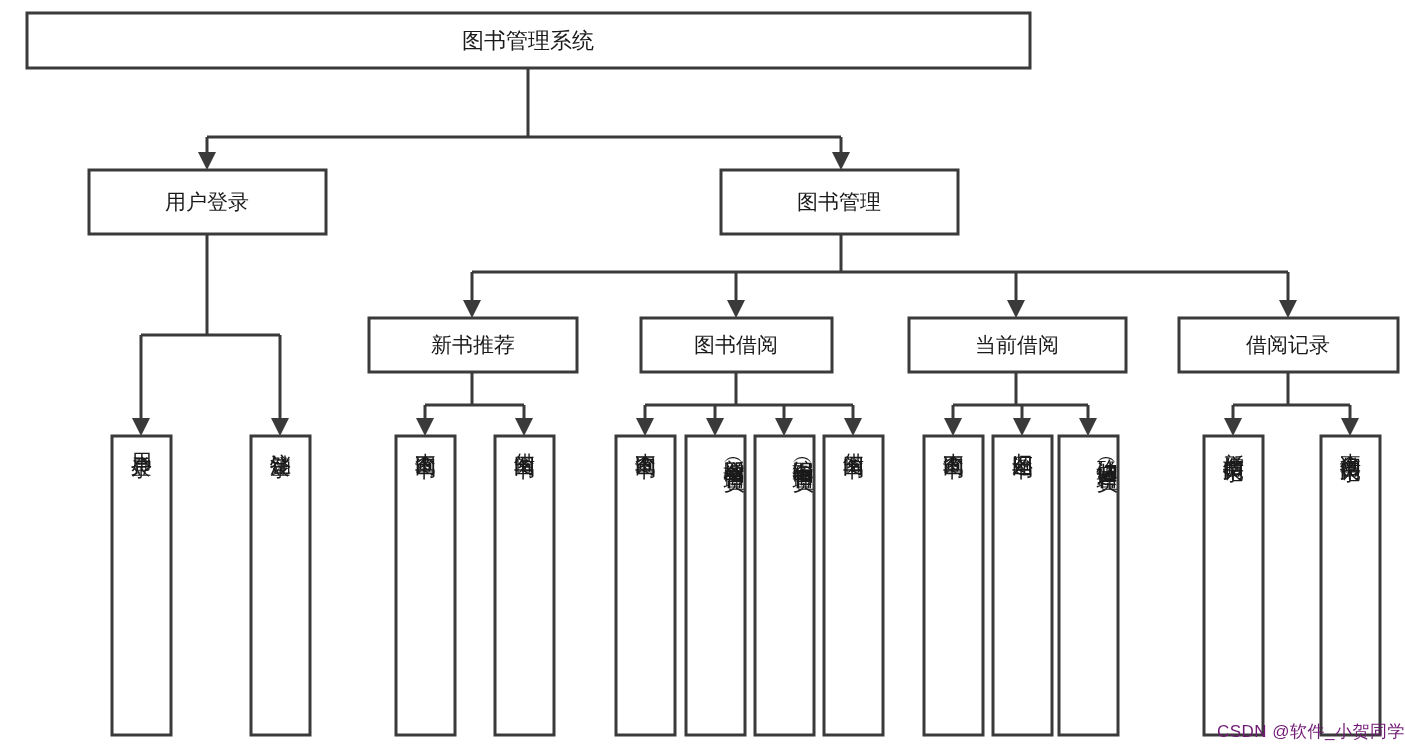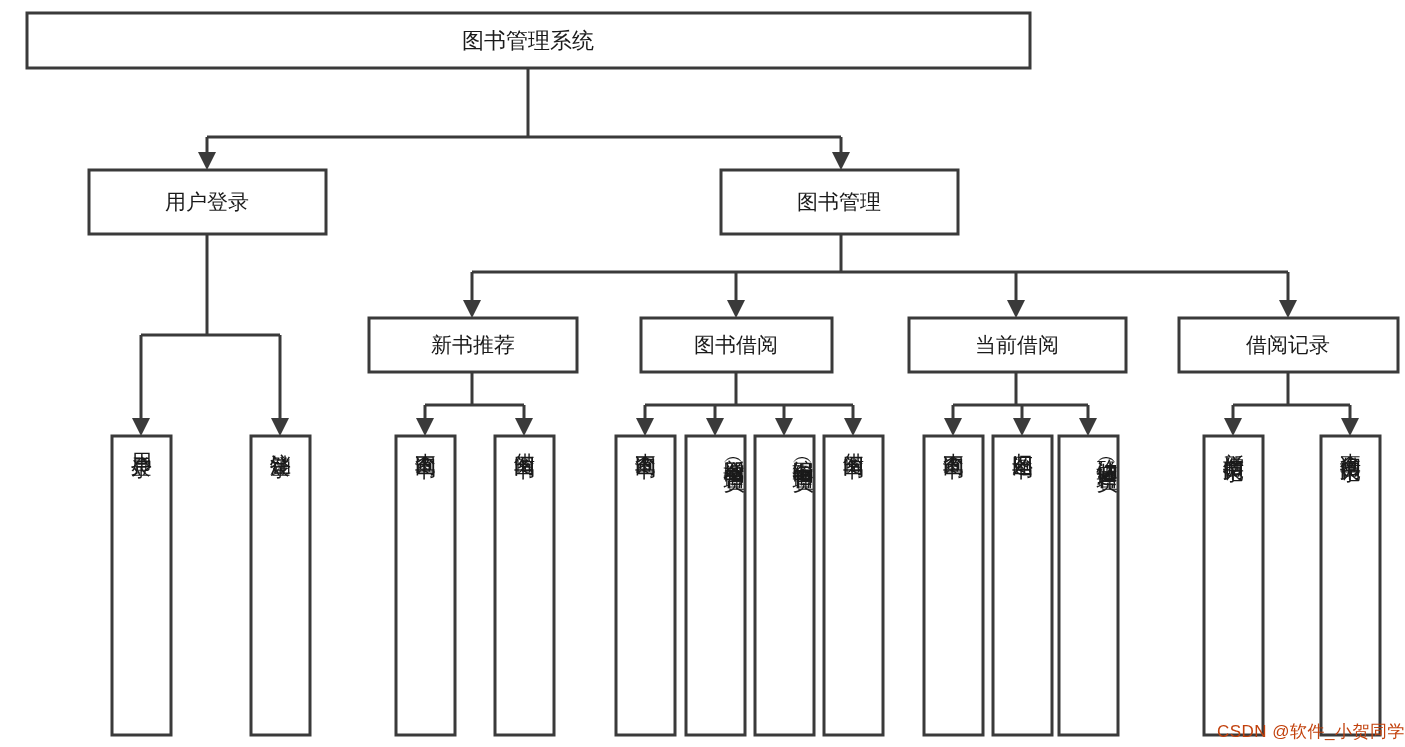--- a/index.html
+++ b/index.html
@@ -69,21 +69,21 @@
     text-align: center;
     white-space: nowrap;
     pointer-events: none;
   }
   .watermark {
     position: absolute;
     right: 8px;
     bottom: 4px;
     font-family: "Liberation Sans", "DejaVu Sans", sans-serif;
     font-size: 17px;
-    color: #c2410c;
+    color: #701a75;
     letter-spacing: 0.5px;
     white-space: nowrap;
   }
 </style>
 </head>
 <body>
 
 <div id="diagram-root">
 
   <svg class="diagram" viewBox="0 0 1405 747" xmlns="http://www.w3.org/2000/svg">

